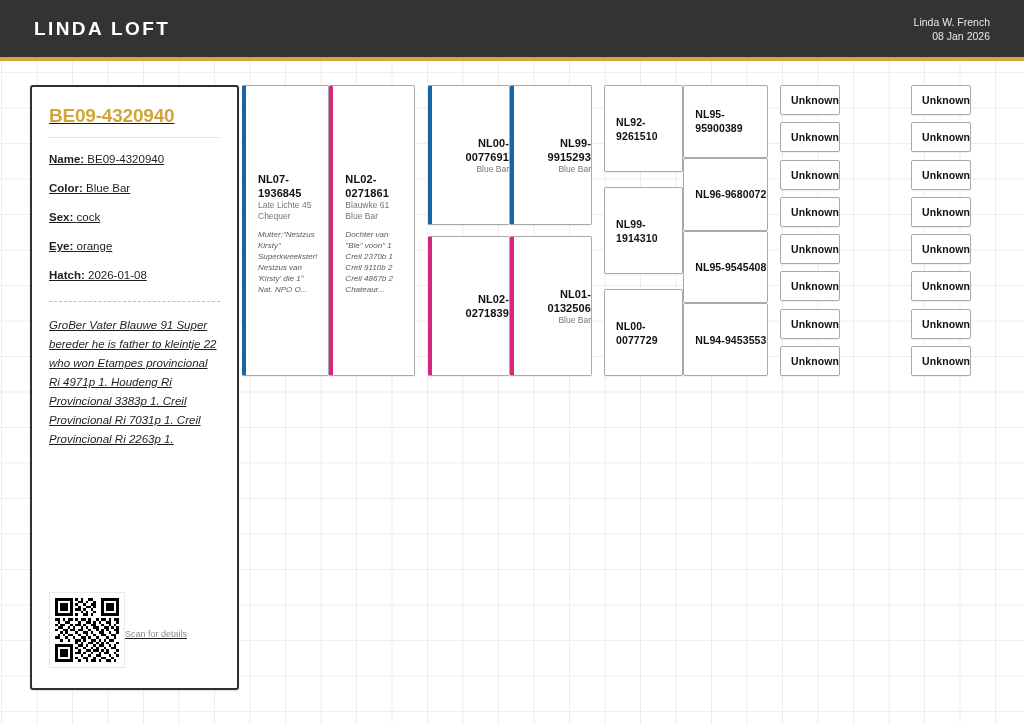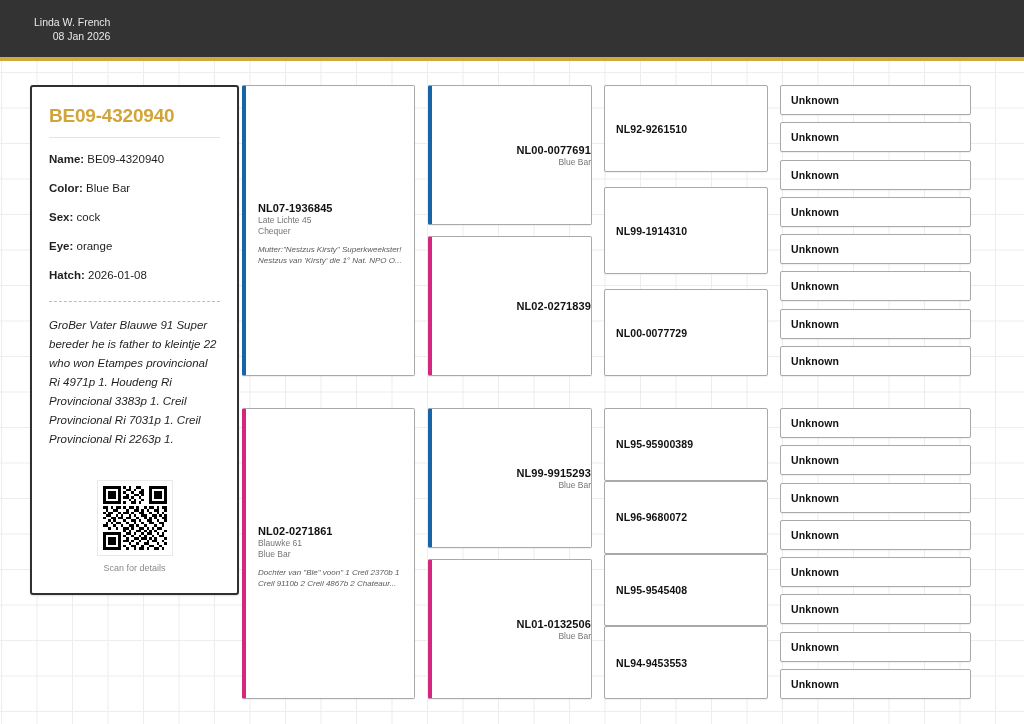--- a/index.html
+++ b/index.html
@@ -60,28 +60,29 @@
   }
 
   
   .subject-col {
     width: 212px;
     flex: 0 0 212px;
     padding-right: 24px;
   }
   .subject-card {
     width: 209px;
-    height: 510px;
+    height: 605px;
     background: #ffffff;
     border: 2px solid #303030;
     border-radius: 3px;
     padding: 18px 17px 14px 17px;
     display: flex;
     flex-direction: column;
     box-shadow: 0 1px 2px rgba(0,0,0,0.12);
+    text-decoration: underline;
   }
   .subject-title {
     color: #d2a53a;
     font-size: 19px;
     font-weight: bold;
     letter-spacing: -0.2px;
     margin-bottom: 10px;
   }
   .subject-rule {
     border-top: 1px solid #e4e4e4;
@@ -101,42 +102,42 @@
   }
   .subject-desc {
     font-size: 11.5px;
     line-height: 19px;
     font-style: italic;
     color: #1f1f1f;
   }
   .qr-wrap {
     margin-top: auto;
     display: flex;
-    flex-direction: column;
+    flex-direction: row;
     align-items: center;
     padding-bottom: 6px;
   }
   .qr-box {
     width: 76px;
     height: 76px;
     background: #ffffff;
     border: 1px solid #e9e9e9;
     padding: 5px;
   }
   .qr-box svg { display: block; width: 100%; height: 100%; }
   .qr-caption {
     font-size: 9px;
     color: #8a8a8a;
     margin-top: 7px;
   }
 
   
   .gen-col {
     display: flex;
-    flex-direction: column;
+    flex-direction: row;
     justify-content: space-between;
   }
   .gen1 { flex: 0 0 186px; width: 186px; padding-right: 13px; }
   .gen2 { flex: 0 0 176px; width: 176px; padding-right: 12px; text-align: right; }
   .gen3 { flex: 0 0 176px; width: 176px; padding-right: 12px; }
   .gen4 { flex: 0 0 191px; width: 191px; }
 
   .gen-group {
     display: flex;
     flex-direction: column;
@@ -184,20 +185,21 @@
     color: #5a5a5a;
     line-height: 11px;
     margin-top: 7px;
     padding-right: 10px;
   }
 </style>
 </head>
 <body>
 
 <div class="header">
+  <div class="brand">LINDA LOFT</div>
   <div class="header-meta">
     <div>Linda W. French</div>
     <div>08 Jan 2026</div>
   </div>
 </div>
 
 <div class="board">
 
   <div class="subject-col">
     <div class="subject-card">

